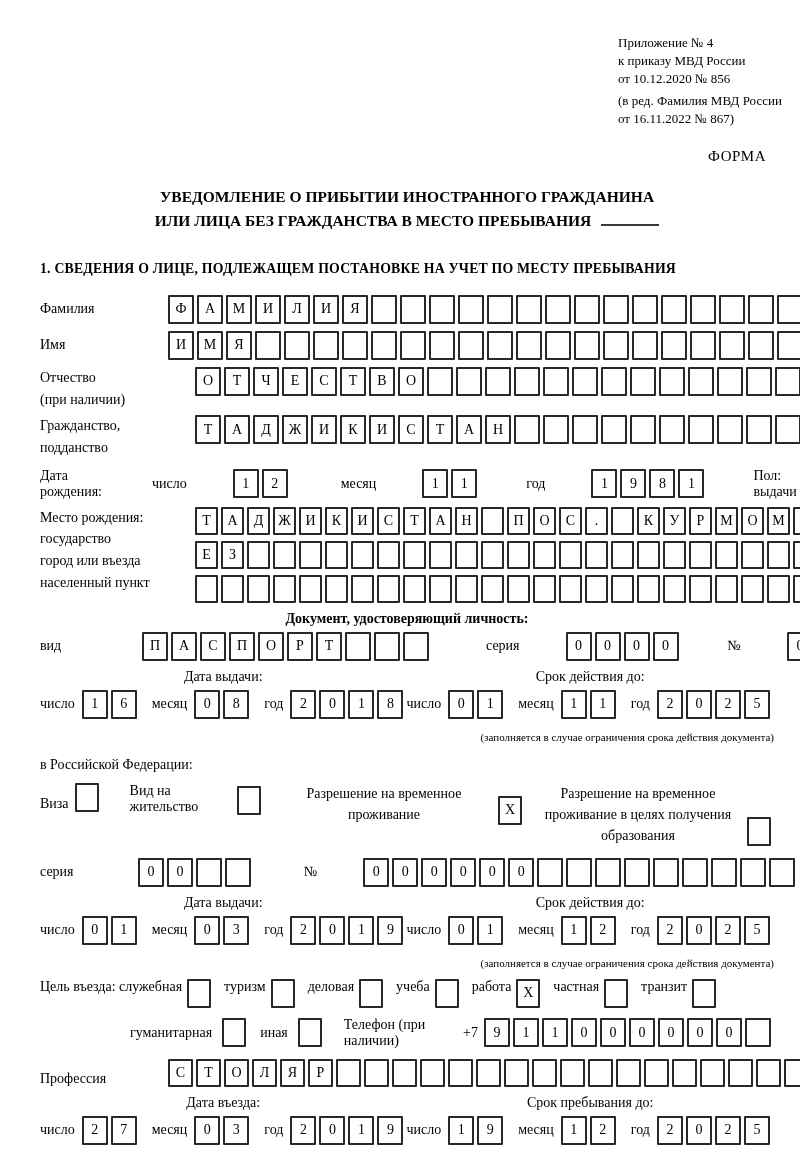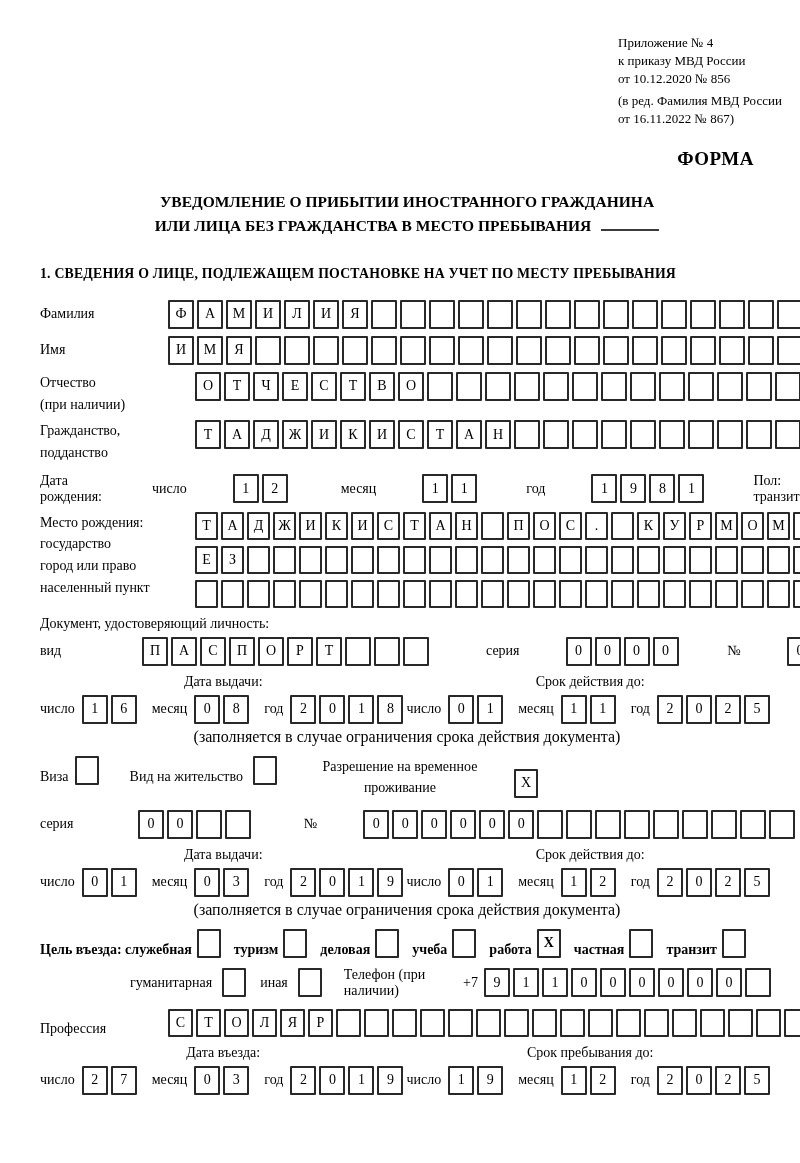--- a/index.html
+++ b/index.html
@@ -5,21 +5,21 @@
   html,body{margin:0;padding:0;background:#fff;}
   body{
     width:800px;min-height:1163px;
     font-family:"Liberation Serif","DejaVu Serif",serif;
     color:#000;font-size:14px;
     box-sizing:border-box;
     padding:34px 26px 30px 40px;
   }
   .annex{margin-left:578px;font-size:13px;line-height:1.4;white-space:nowrap;}
   .annex .note{margin-top:3px;}
-  .form-label{ text-align:right;font-weight:bold;font-size:19px;margin-top:20px;margin-right:20px;letter-spacing:.5px;}
+  .form-label{ text-align:right;font-weight:normal;font-size:15px;margin-top:20px;margin-right:8px;letter-spacing:.5px;}
   .doc-title{ text-align:center;font-weight:bold;font-size:15.5px;line-height:1.55;margin-top:20px;}
   .blank-line{display:inline-block;width:58px;border-bottom:2px solid #3a3a3a;height:12px;margin-left:10px;}
   .sec-heading{font-weight:bold;font-size:13.8px;margin-top:28px;letter-spacing:.2px;}
   .row{display:flex;align-items:center;margin-top:7px;gap:40px;}
   .row.start{align-items:flex-start;}
   .lbl{flex:0 0 auto;}
   .lbl-88{width:88px;}
   .lbl-115{width:115px;}
   .lbl2{line-height:1.55;}
   .cellrow{display:inline-flex;flex-wrap:nowrap;}
@@ -27,36 +27,36 @@
     display:inline-flex;align-items:center;justify-content:center;
     width:22px;height:25px;border:2px solid #282828;border-radius:1px;
     margin-right:3px;font-size:14px;background:#fff;flex:0 0 auto;
   }
   .cells-sm .cell{width:19px;height:24px;}
   .cells-md .cell{width:21px;height:24px;}
   .checkbox{width:20px;height:25px;}
   .mr6{margin-right:6px;} .mr10{margin-right:10px;} .mr14{margin-right:14px;}
   .stack{display:flex;flex-direction:column;}
   .stack .cellrow{margin-bottom:6px;}
-  .center-bold{font-weight:normal;margin-top:10px;font-size:14px;}
+  .center-bold{text-align:center;font-weight:bold;margin-top:10px;font-size:14px;}
   .dates{display:flex;margin-top:8px;}
   .dates .col-l{flex:0 0 355px;}
   .dates .col-r{flex:1 1 auto;}
   .dates .dhead{text-align:center;margin-bottom:5px;}
   .dateline{display:flex;align-items:center;}
   .dateline .dlbl{margin-right:7px;}
   .dateline .grp{margin-right:12px;display:inline-flex;}
-  .small-note{font-size:16px;text-align:center;margin-top:4px;white-space:nowrap;}
+  .small-note{font-size:11px;text-align:right;margin-top:12px;white-space:nowrap;}
   .intro{margin-top:10px;line-height:1.7;}
   .visa-row{display:flex;align-items:flex-start;margin-top:6px;}
   .visa-row .opt{display:flex;align-items:flex-end;}
   .opt-label{text-align:center;line-height:1.5;}
   .w-rvp{width:208px;}
   .w-rvpo{width:198px;}
-  .purpose-row{display:flex;align-items:flex-end;margin-top:10px;flex-wrap:nowrap;font-weight:bold;}
+  .purpose-row{display:flex;align-items:flex-start;margin-top:10px;flex-wrap:nowrap;}
   .purpose-row .plbl{margin:0 5px 0 10px;}
   .purpose-row .plbl:first-child{margin-left:0;}
   .purpose2{display:flex;align-items:center;margin-top:9px;padding-left:90px;}
 </style>
 </head>
 <body>
 
 <div class="annex">
   <div>Приложение № 4</div>
   <div>к приказу МВД России</div>
@@ -203,31 +203,31 @@
       <span class="cell">1</span>
       <span class="cell">1</span>
     </span>
   <span class="mr6">год</span>
   <span class="cellrow mr6">
       <span class="cell">1</span>
       <span class="cell">9</span>
       <span class="cell">8</span>
       <span class="cell">1</span>
     </span>
-  <span class="mr6">Пол: транзит</span>
+  <span class="mr6">Пол: выдачи</span>
   <span class="cell checkbox mr10">X</span>
   <span class="mr10">женский</span>
   <span class="cell checkbox"></span>
 </div>
 
 <div class="row start" style="">
   <span class="lbl lbl-115 lbl2">
     <span>Место рождения:</span><br>
     <span>государство</span><br>
-    <span>город или право</span><br>
+    <span>город или въезда</span><br>
     <span>населенный пункт</span>
   </span>
   <span class="stack">
     <span class="cellrow cells-sm">
         <span class="cell">Т</span>
         <span class="cell">А</span>
         <span class="cell">Д</span>
         <span class="cell">Ж</span>
         <span class="cell">И</span>
         <span class="cell">К</span>
@@ -383,34 +383,39 @@
           <span class="cell">0</span>
           <span class="cell">2</span>
           <span class="cell">5</span>
         </span>
     </div>
   </div>
 </div>
 <div class="small-note">(заполняется в случае ограничения срока действия документа)</div>
 
 <div class="intro">
+  <div>в Российской Федерации:</div>
 </div>
 
 <div class="visa-row">
   <div class="opt">
     <span class="mr6">Виза</span>
     <span class="cell checkbox"></span>
   </div>
   <div class="opt" style="margin-left:28px;">
     <span class="mr10">Вид на жительство</span>
     <span class="cell checkbox"></span>
   </div>
   <div class="opt" style="margin-left:16px;">
     <span class="opt-label w-rvp mr10">Разрешение на временное проживание</span>
     <span class="cell checkbox">X</span>
+  </div>
+  <div class="opt" style="margin-left:14px;">
+    <span class="opt-label w-rvpo mr10">Разрешение на временное проживание в целях получения образования</span>
+    <span class="cell checkbox"></span>
   </div>
 </div>
 
 <div class="row" style="margin-top:12px;">
   <span class="lbl" style="width:58px;">серия</span>
   <span class="cellrow mr10">
       <span class="cell">0</span>
       <span class="cell">0</span>
       <span class="cell"></span>
       <span class="cell"></span>

